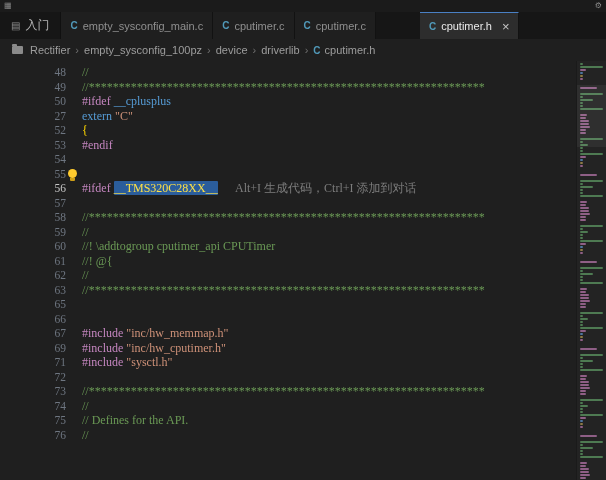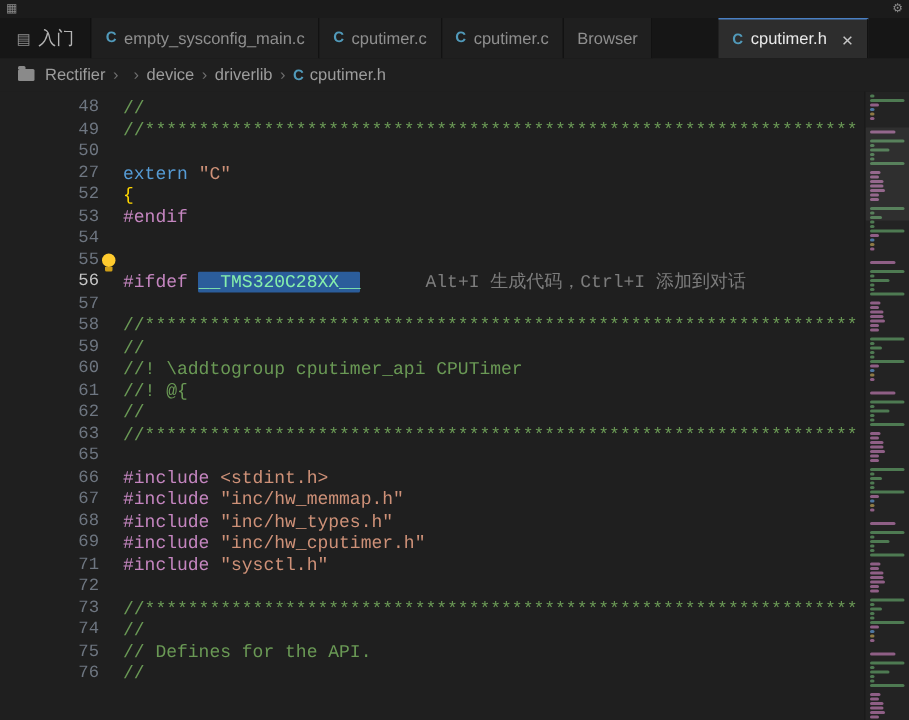--- a/index.html
+++ b/index.html
@@ -30,34 +30,34 @@
   .bc-folder { width:11px; height:8px; background:#8a8a8a; border-radius:1px; position:relative;
                margin-right:7px; flex:none; }
   .bc-folder::before { content:''; position:absolute; top:-2px; left:0; width:5px; height:2px;
                background:#8a8a8a; border-radius:1px 1px 0 0; }
   .bc-sep { margin:0 5px; color:#6f6f6f; }
   .bc-c { color:#519aba; font-weight:bold; font-size:10px; margin-right:4px; }
 
   
   .editor { flex:1; display:flex; background:#1f1f1f; overflow:hidden; position:relative; }
   .lines { flex:1; overflow:hidden; padding-top:4px;
-           font-family:Liberation Mono, monospace; font-size:12px; }
+           font-family:Liberation Serif, serif; font-size:12px; }
   .line { display:flex; height:14.5px; line-height:14.5px; white-space:pre; position:relative; }
   .ln { width:66px; flex:none; text-align:right; color:#6e7681; font-size:11.5px; }
   .ln.cur { color:#c6c6c6; }
   .code { flex:1; overflow:hidden; padding-left:16px; }
 
   .tk-cm  { color:#6a9955; }
   .tk-pp  { color:#c586c0; }
   .tk-kw  { color:#569cd6; }
   .tk-mac { color:#569cd6; }
   .tk-str { color:#ce9178; }
   .tk-br  { color:#ffd700; }
   .tk-pl  { color:#d4d4d4; }
-  .tk-sel { color:#86efac; background:#2b5d9b; border-radius:1px; }
+  .tk-sel { color:#fde047; background:#2b5d9b; border-radius:1px; }
   .tk-ghost { color:#7d7d7d; }
 
   .bulb { position:absolute; left:68px; top:2px; width:9px; height:9px;
           background:#ffcb2e; border-radius:50%; }
   .bulb::after { content:''; position:absolute; left:2px; top:9px; width:5px; height:3px;
           background:#cf9f17; border-radius:0 0 1px 1px; }
 
   
   .minimap { width:30px; flex:none; background:#232323; border-left:1px solid #1a1a1a;
              padding:2px 2px 0 3px; position:relative; overflow:hidden; }
@@ -86,68 +86,65 @@
           <span>empty_sysconfig_main.c</span>
         </div>
         <div class="tab">
           <span class="file-icon">C</span>
           <span>cputimer.c</span>
         </div>
         <div class="tab">
           <span class="file-icon">C</span>
           <span>cputimer.c</span>
         </div>
-        <div class="tab">
-          <span>Browser</span>
-        </div>
         <div class="tab active">
           <span class="file-icon">C</span>
           <span>cputimer.h</span>
           <span class="tab-close">×</span>
         </div>
       </div>
   </div>
 
   <div class="breadcrumb">
     <span class="bc-folder"></span>
     <span style="display:flex;align-items:center;">
         <span class="bc-item">Rectifier</span>
         <span class="bc-sep">›</span>
+        <span class="bc-item">empty_sysconfig_100pz</span>
         <span class="bc-sep">›</span>
         <span class="bc-item">device</span>
         <span class="bc-sep">›</span>
         <span class="bc-item">driverlib</span>
         <span class="bc-sep">›</span>
         <span class="bc-c">C</span>
         <span class="bc-item">cputimer.h</span>
       </span>
   </div>
 
   <div class="editor">
     <div class="lines">
         <div class="line"><span class="ln">48</span><span class="code"><span class="tk-cm">//</span></span></div>
         <div class="line"><span class="ln">49</span><span class="code"><span class="tk-cm">//******************************************************************</span></span></div>
-        <div class="line"><span class="ln">50</span></div>
+        <div class="line"><span class="ln">50</span><span class="code"><span class="tk-pp">#ifdef</span><span class="tk-pl"> </span><span class="tk-mac">__cplusplus</span></span></div>
         <div class="line"><span class="ln">27</span><span class="code"><span class="tk-kw">extern</span><span class="tk-pl"> </span><span class="tk-str">"C"</span></span></div>
         <div class="line"><span class="ln">52</span><span class="code"><span class="tk-br">{</span></span></div>
         <div class="line"><span class="ln">53</span><span class="code"><span class="tk-pp">#endif</span></span></div>
         <div class="line"><span class="ln">54</span><span class="code"></span></div>
         <div class="line"><span class="ln">55</span><span class="bulb"></span><span class="code"></span></div>
         <div class="line"><span class="ln cur">56</span><span class="code"><span class="tk-pp">#ifdef</span><span class="tk-pl"> </span><span class="tk-sel">__TMS320C28XX__</span><span class="tk-ghost">      Alt+I 生成代码，Ctrl+I 添加到对话</span></span></div>
         <div class="line"><span class="ln">57</span><span class="code"></span></div>
         <div class="line"><span class="ln">58</span><span class="code"><span class="tk-cm">//******************************************************************</span></span></div>
         <div class="line"><span class="ln">59</span><span class="code"><span class="tk-cm">//</span></span></div>
         <div class="line"><span class="ln">60</span><span class="code"><span class="tk-cm">//! \addtogroup cputimer_api CPUTimer</span></span></div>
         <div class="line"><span class="ln">61</span><span class="code"><span class="tk-cm">//! @{</span></span></div>
         <div class="line"><span class="ln">62</span><span class="code"><span class="tk-cm">//</span></span></div>
         <div class="line"><span class="ln">63</span><span class="code"><span class="tk-cm">//******************************************************************</span></span></div>
         <div class="line"><span class="ln">65</span></div>
-        <div class="line"><span class="ln">66</span><span class="code"><span class="tk-pp">#include</span><span class="tk-pl"> </span><span class="tk-str">&lt;stdint.h&gt;</span></span></div>
+        <div class="line"><span class="ln">66</span></div>
         <div class="line"><span class="ln">67</span><span class="code"><span class="tk-pp">#include</span><span class="tk-pl"> </span><span class="tk-str">"inc/hw_memmap.h"</span></span></div>
-        <div class="line"><span class="ln">68</span><span class="code"><span class="tk-pp">#include</span><span class="tk-pl"> </span><span class="tk-str">"inc/hw_types.h"</span></span></div>
         <div class="line"><span class="ln">69</span><span class="code"><span class="tk-pp">#include</span><span class="tk-pl"> </span><span class="tk-str">"inc/hw_cputimer.h"</span></span></div>
         <div class="line"><span class="ln">71</span><span class="code"><span class="tk-pp">#include</span><span class="tk-pl"> </span><span class="tk-str">"sysctl.h"</span></span></div>
         <div class="line"><span class="ln">72</span><span class="code"></span></div>
         <div class="line"><span class="ln">73</span><span class="code"><span class="tk-cm">//******************************************************************</span></span></div>
         <div class="line"><span class="ln">74</span><span class="code"><span class="tk-cm">//</span></span></div>
         <div class="line"><span class="ln">75</span><span class="code"><span class="tk-cm">// Defines for the API.</span></span></div>
         <div class="line"><span class="ln">76</span><span class="code"><span class="tk-cm">//</span></span></div>
       </div>
     <div class="minimap">
       <div>

